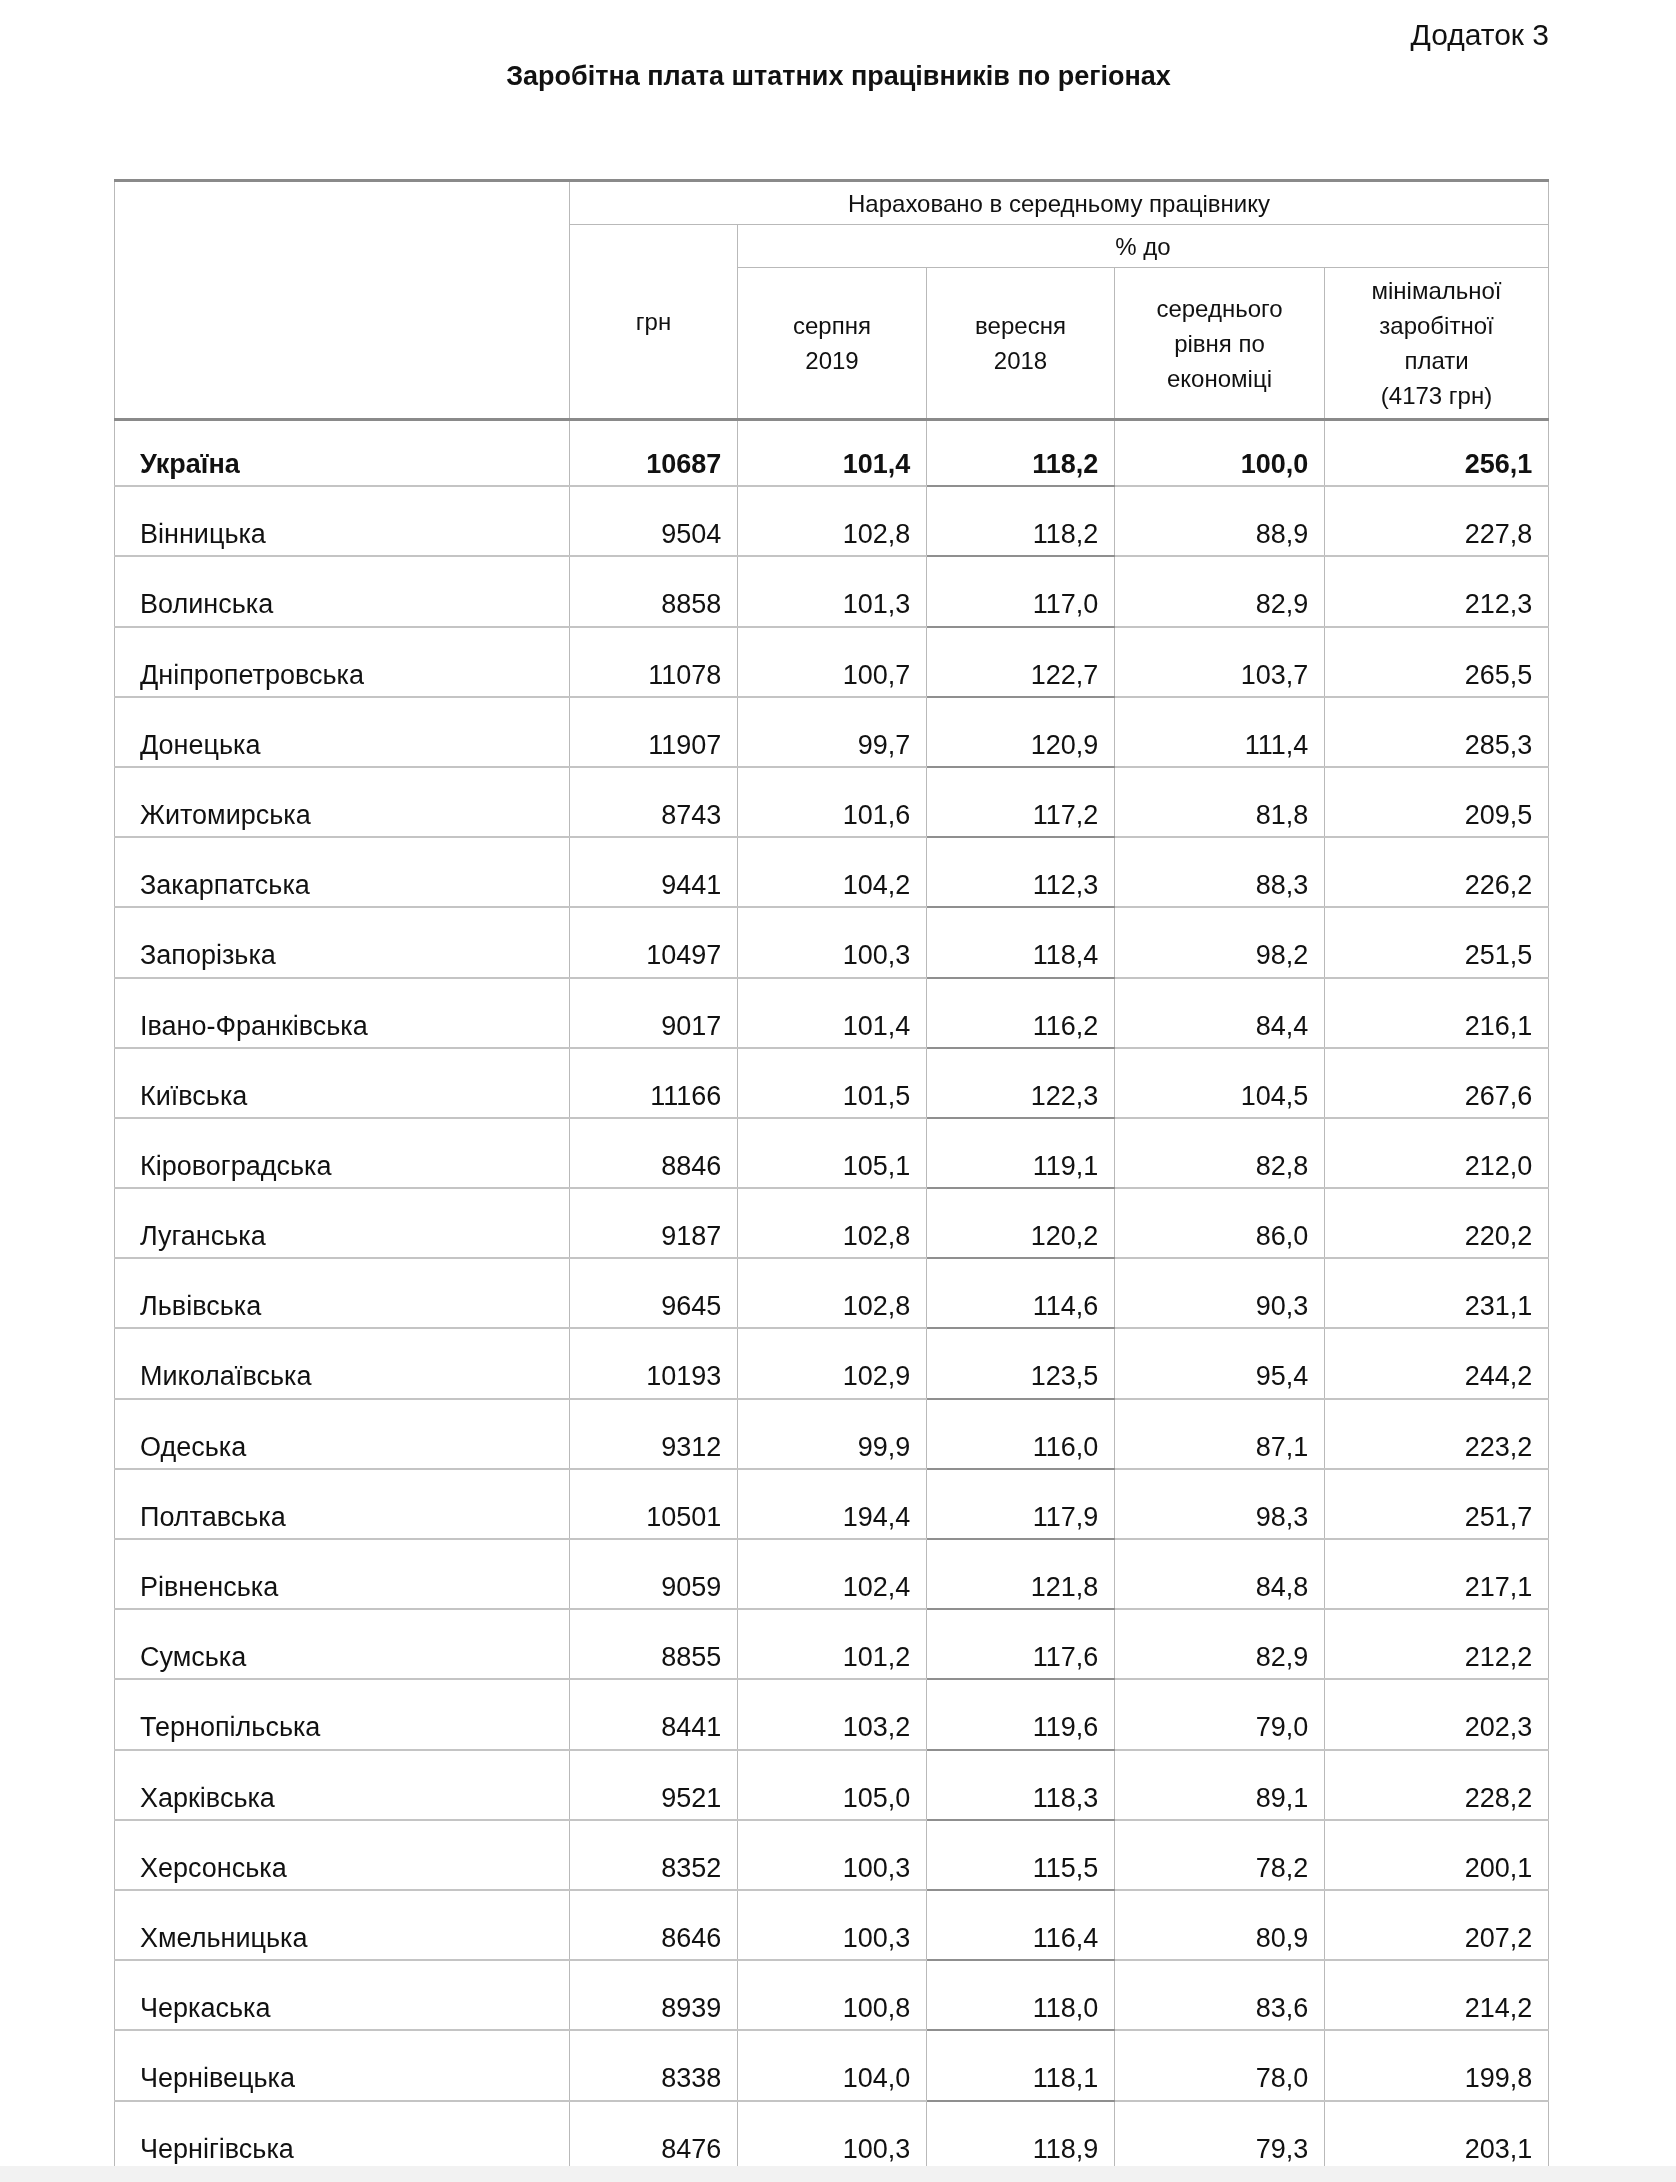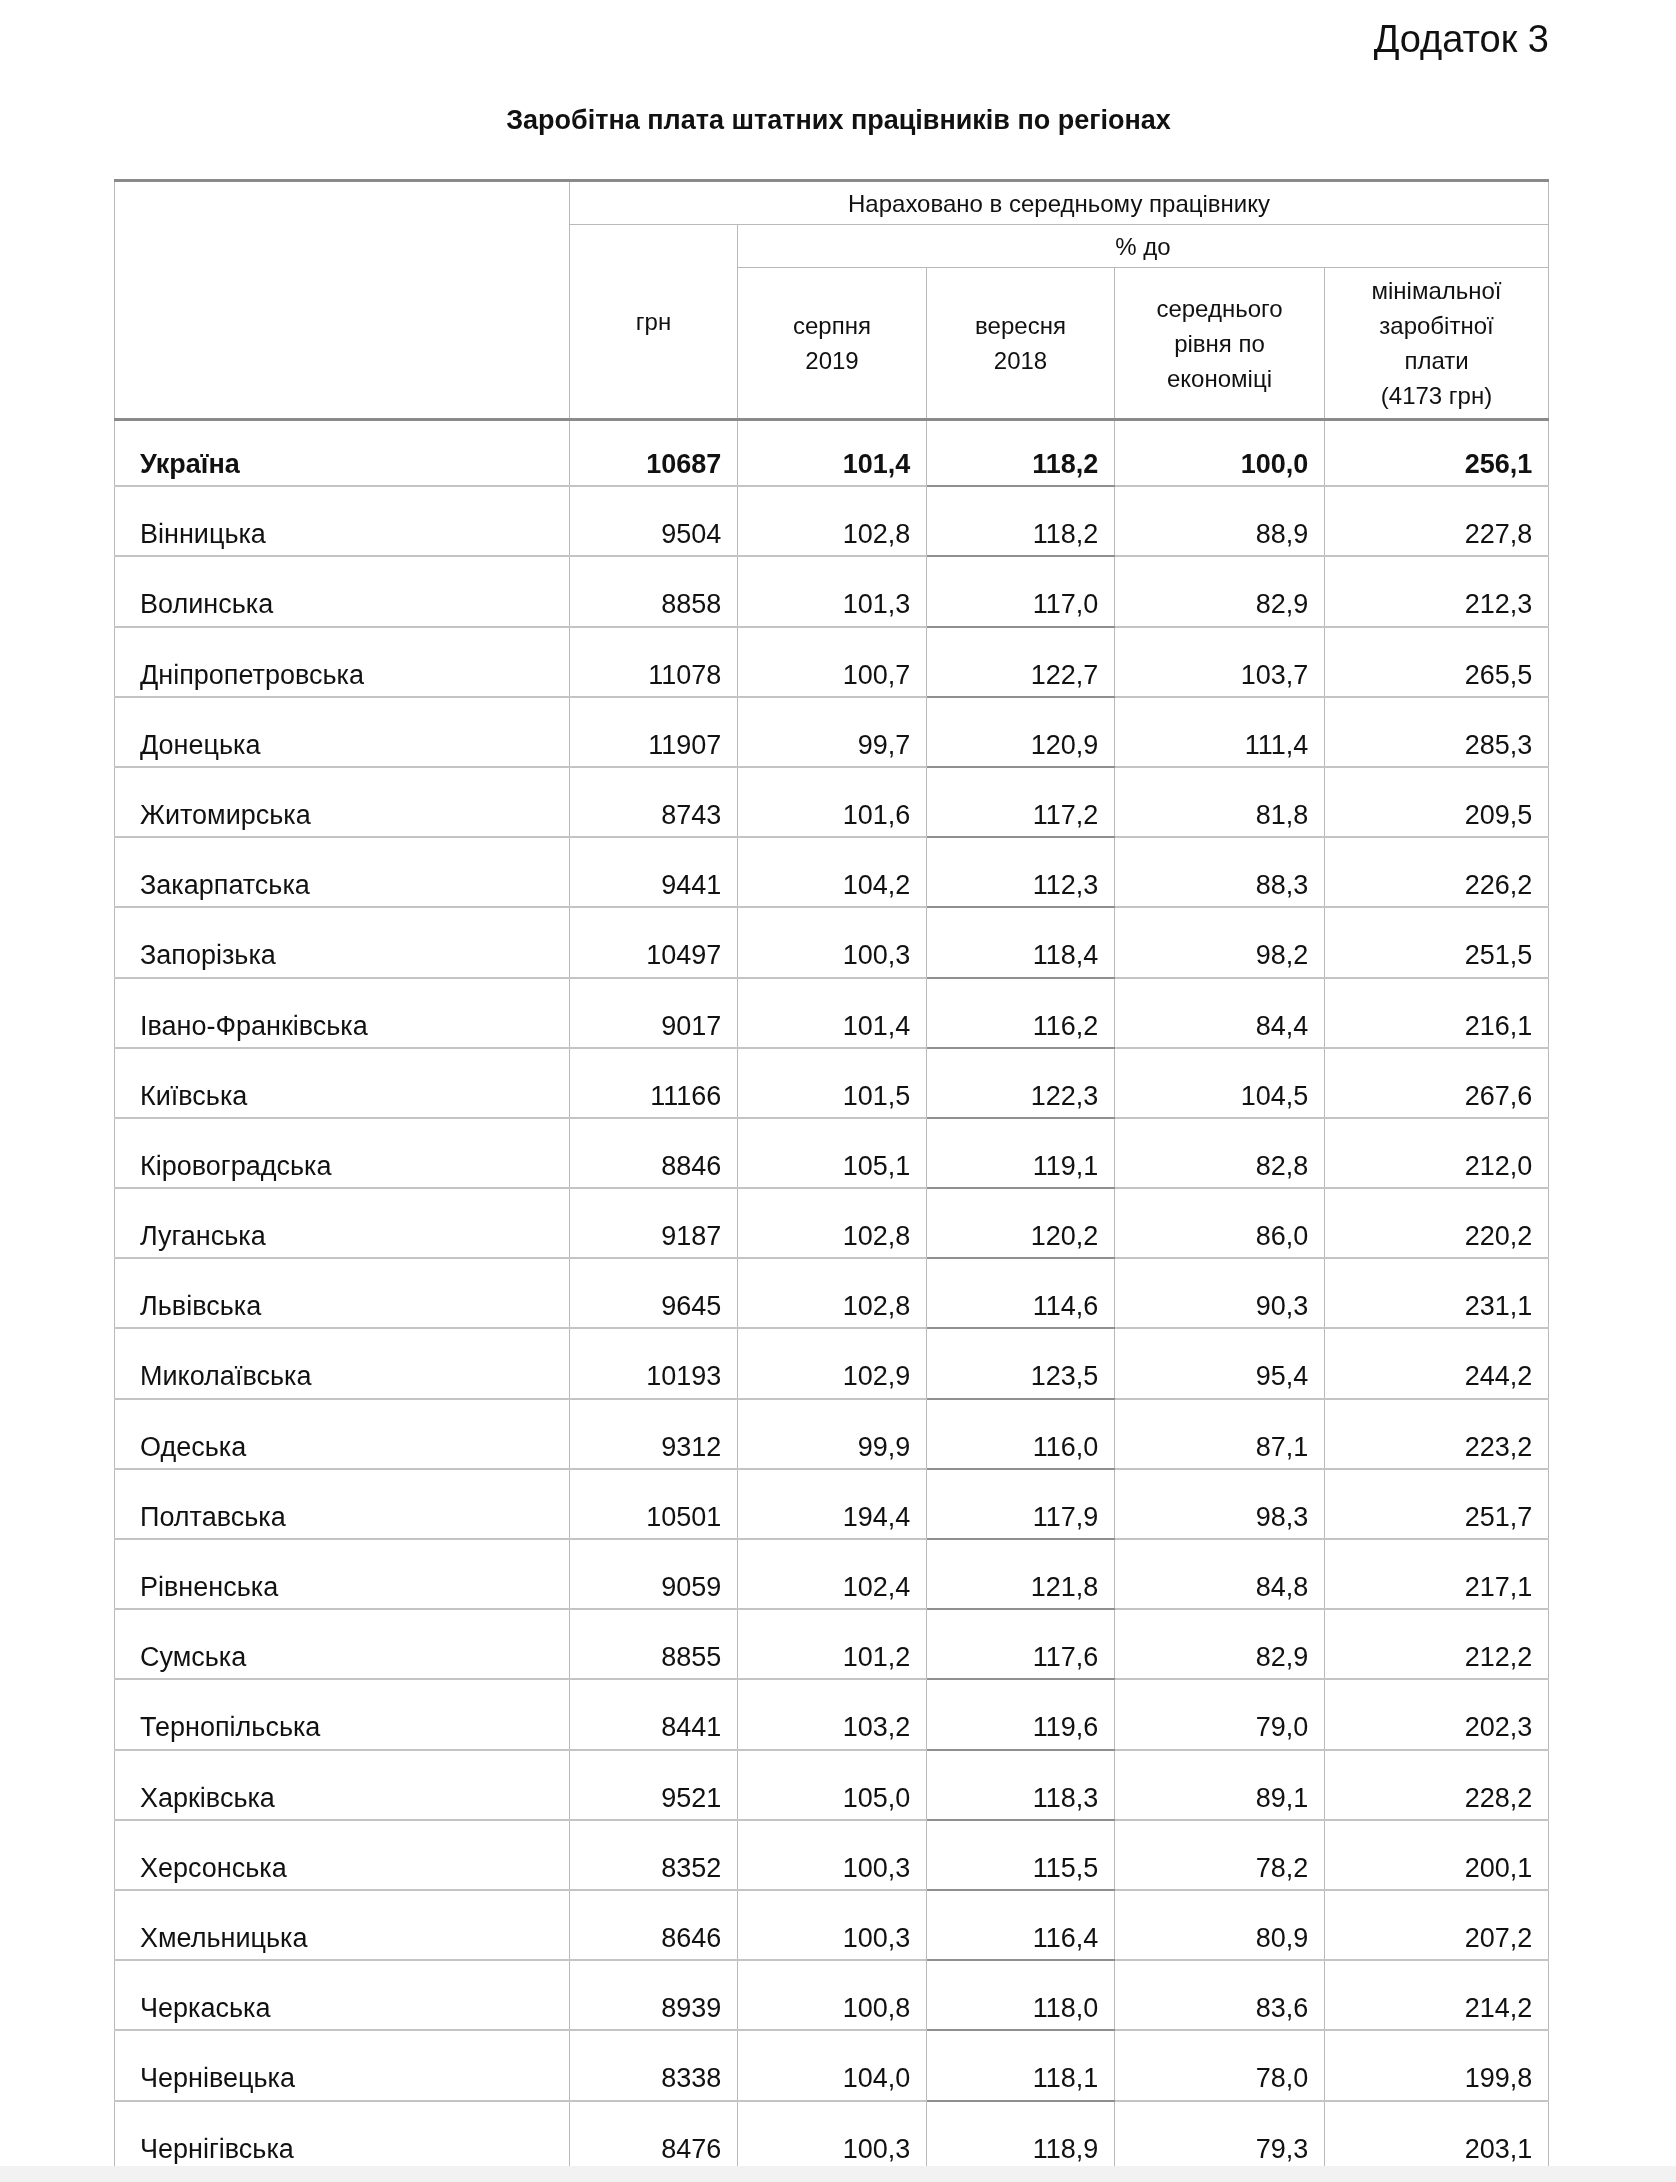--- a/index.html
+++ b/index.html
@@ -1,21 +1,21 @@
 <!DOCTYPE html>
 <html style="font-size:14px"><head>
 <meta charset="utf-8">
 <style>
   html, body { margin:0; padding:0; }
   body {
     width:1677px; height:2183px; background:#ffffff; position:relative; overflow:hidden;
     font-family:"Liberation Sans Narrow","Liberation Sans", sans-serif; color:#111;
   }
-  .appendix { position:absolute; right:128px; top:17.5px; font-size:38px; }
-  .title { position:absolute; left:0; width:1677px; text-align:center; font-weight:bold; font-size:27px; line-height:45px; top:54px;margin-top:44px; }
+  .appendix { position:absolute; right:128px; top:17.5px; font-size:30px; }
+  .title { position:absolute; left:0; width:1677px; text-align:center; font-weight:bold; font-size:27px; line-height:45px; top:54px; }
   table { position:absolute; left:114px; top:179px; width:1432px; border-collapse:collapse; table-layout:fixed; }
   td, th { border:1.3px solid #b9b9b9; font-weight:normal; padding:0; }
   th { font-size:24px; text-align:center; vertical-align:middle; line-height:35px; }
   thead tr.r1 th { height:42px; border-top:3.5px solid #8a8a8a; }
   thead tr.r2 th { height:42px; }
   thead tr.r3 th { height:150px; }
   thead tr.r3 th, thead tr.r2 th.grn, thead th.blank { border-bottom:3.5px solid #8a8a8a; }
   tbody td { height:63px; font-size:27px; vertical-align:bottom; padding-bottom:5.2px; border-bottom:2.6px solid #c4c4c4; }
   tbody td.num { text-align:right; padding-right:15.7px; }
   tbody td.name { text-align:left; padding-left:25px; }

